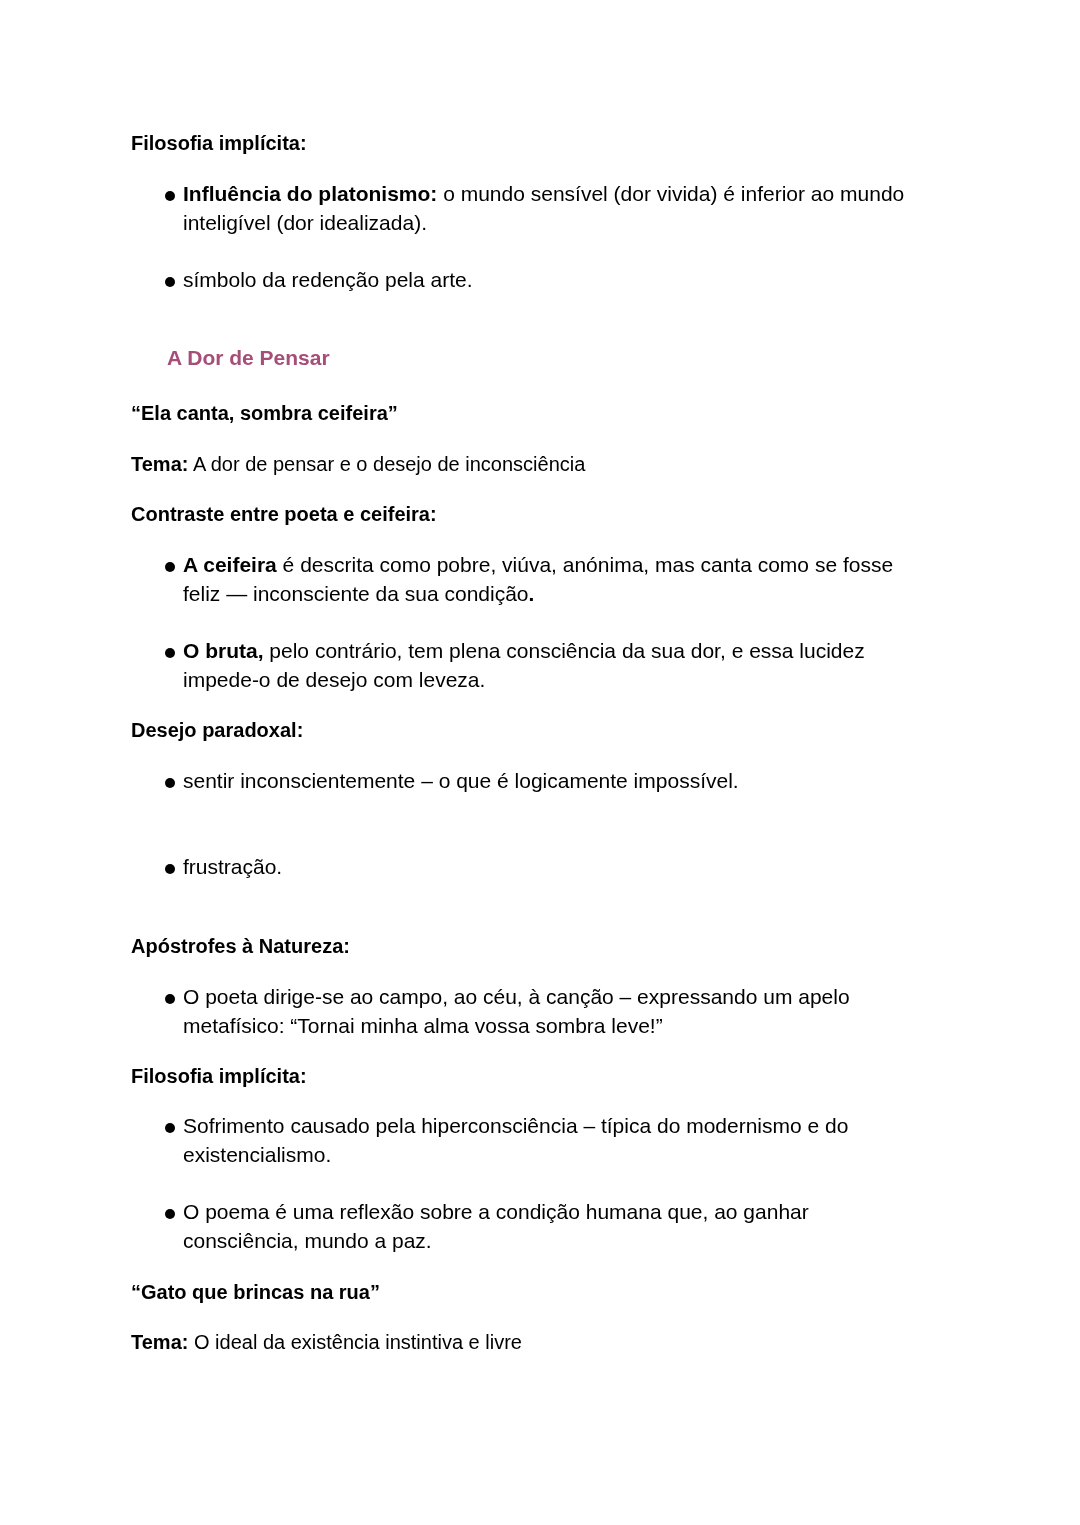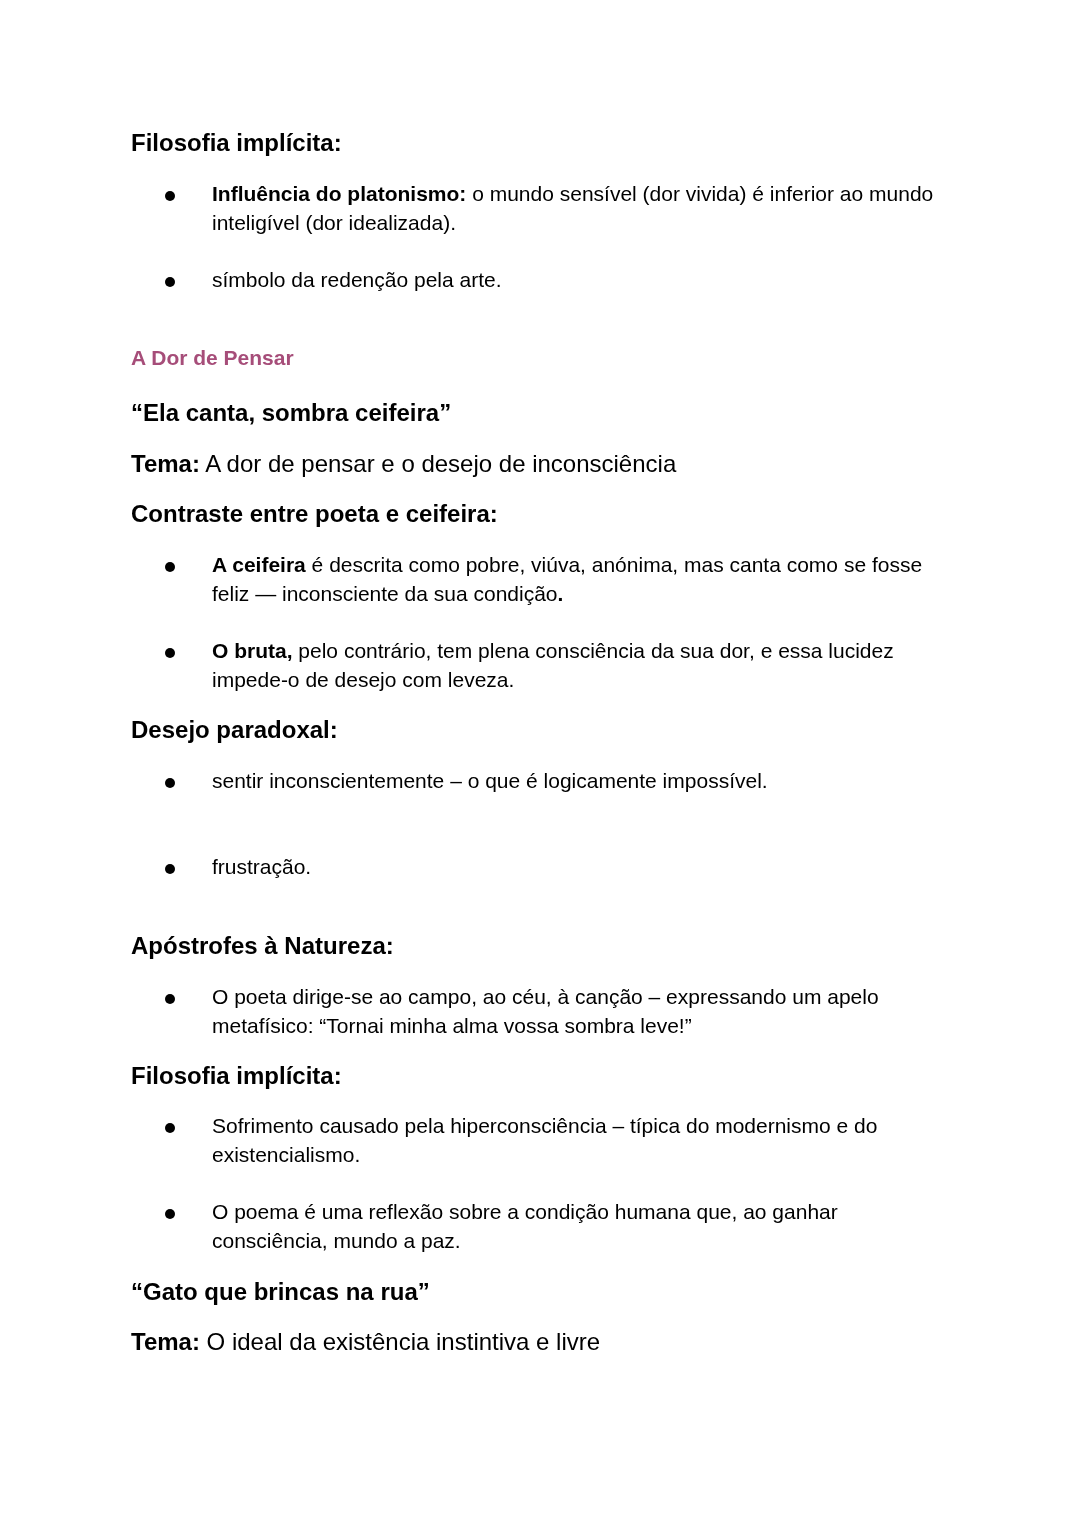--- a/index.html
+++ b/index.html
@@ -1,26 +1,26 @@
 <!DOCTYPE html>
 <html><head>
   <meta charset="utf-8">
   <style>
     html, body { margin: 0; padding: 0; background: #ffffff; }
     body {
       width: 1080px; height: 1525px; position: relative; overflow: hidden;
       font-family: "Liberation Sans", sans-serif; color: #000000;
     }
     .page { position: absolute; left: 131px; top: 0; width: 830px; }
-    .block { position: absolute; left: 0; width: 830px; font-size: 24px; line-height: 28.5px; white-space: nowrap; }
+    .block { position: absolute; left: 0; width: 830px; font-size: 20px; line-height: 28.5px; white-space: nowrap; }
     .label { font-weight: bold; }
-    .heading { color: #a64d79; font-weight: bold; font-size: 21px; }
+    .heading { color: #a64d79; font-weight: bold; font-size: 21px; margin-left: 36px; }
     .li { position: absolute; left: 0; width: 830px; font-size: 21px; line-height: 28.5px; }
     .li .dot { position: absolute; left: 34px; top: 11px; width: 10px; height: 10px; border-radius: 50%; background: #000; }
-    .li .txt { position: absolute; left: 81px; top: 0; width: 760px; }
+    .li .txt { position: absolute; left: 52px; top: 0; width: 760px; }
     .li .txt span { white-space: normal; }
     b { font-weight: bold; }
   </style>
 </head>
 <body>
 
 <div class="page">
 
   <div class="block label" style="top:129px">Filosofia implícita:</div>
 

